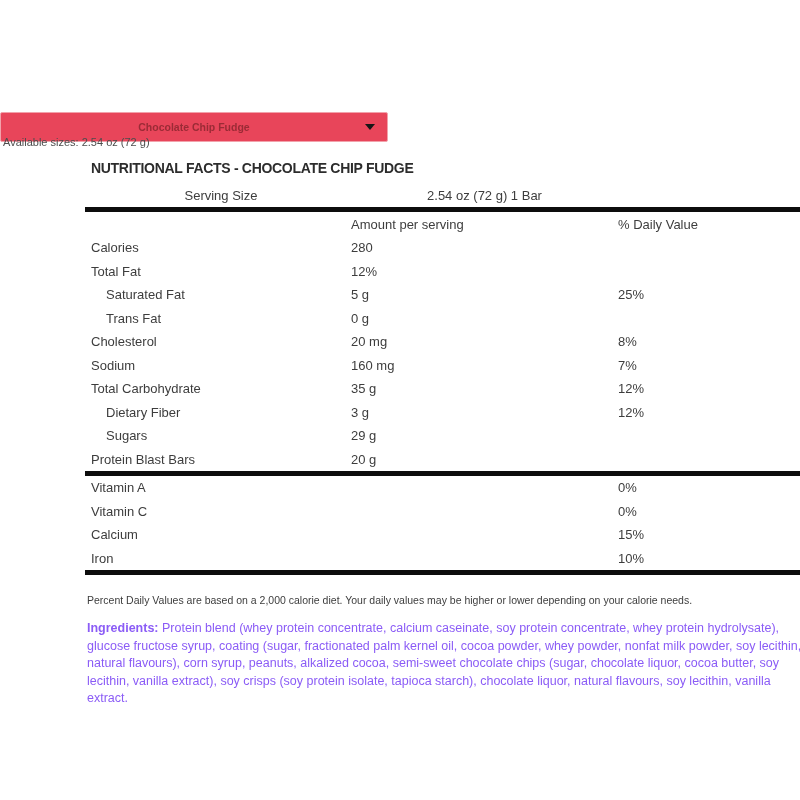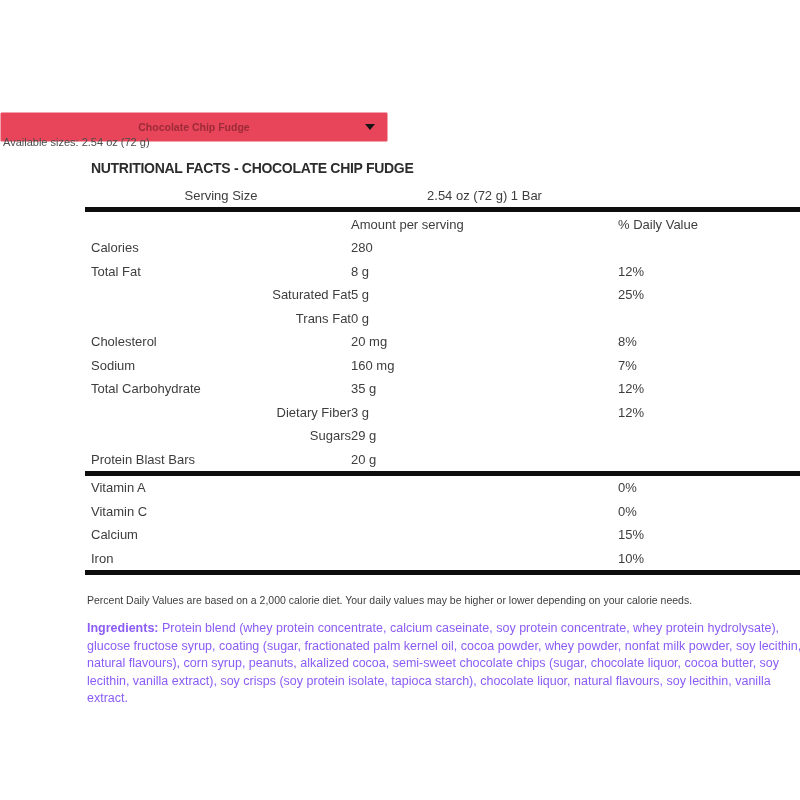--- a/index.html
+++ b/index.html
@@ -69,21 +69,21 @@
     display: grid;
     grid-template-columns: 260px 267px auto;
     align-items: center;
     padding-left: 6px;
     height: 23.5px;
     font-size: 13px;
     color: #3d3d3d;
   }
   .row.serving-row { height: 24px; text-align: center; }
   .row.header-row { height: 24px; }
-  .row .c1.indent { padding-left: 15px; text-align: right; }
+  .row .c1.indent { padding-left: 15px; }
   .bar {
     height: 5px;
     background: #0d0d0d;
     width: 100%;
   }
 
   .footnote {
     margin: 19px 0 0 2px;
     font-size: 10.5px;
     color: #3d3d3d;
@@ -126,21 +126,20 @@
       <span class="c3">% Daily Value</span>
     </div>
 
     <div class="row">
       <span class="c1">Calories</span>
       <span class="c2">280</span>
       <span class="c3"></span>
     </div>
     <div class="row">
       <span class="c1">Total Fat</span>
-      <span class="c2">8 g</span>
       <span class="c3">12%</span>
     </div>
     <div class="row">
       <span class="c1 indent">Saturated Fat</span>
       <span class="c2">5 g</span>
       <span class="c3">25%</span>
     </div>
     <div class="row">
       <span class="c1 indent">Trans Fat</span>
       <span class="c2">0 g</span>

